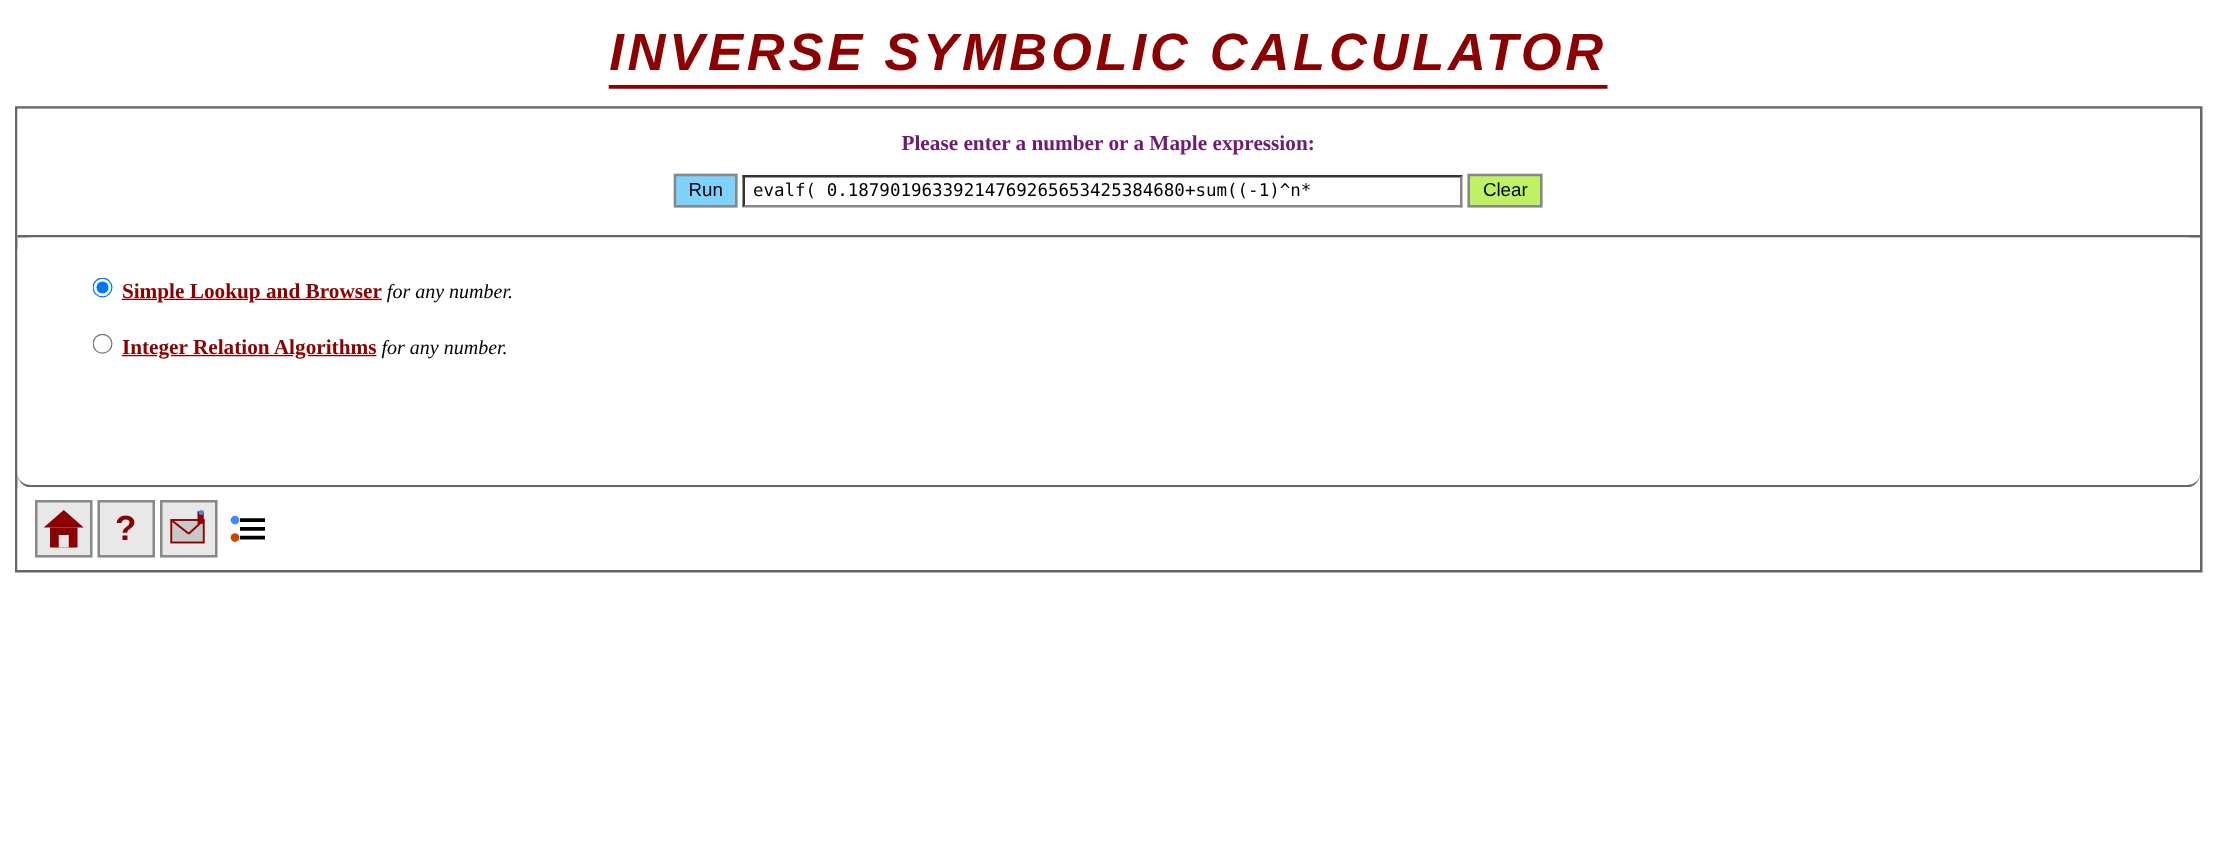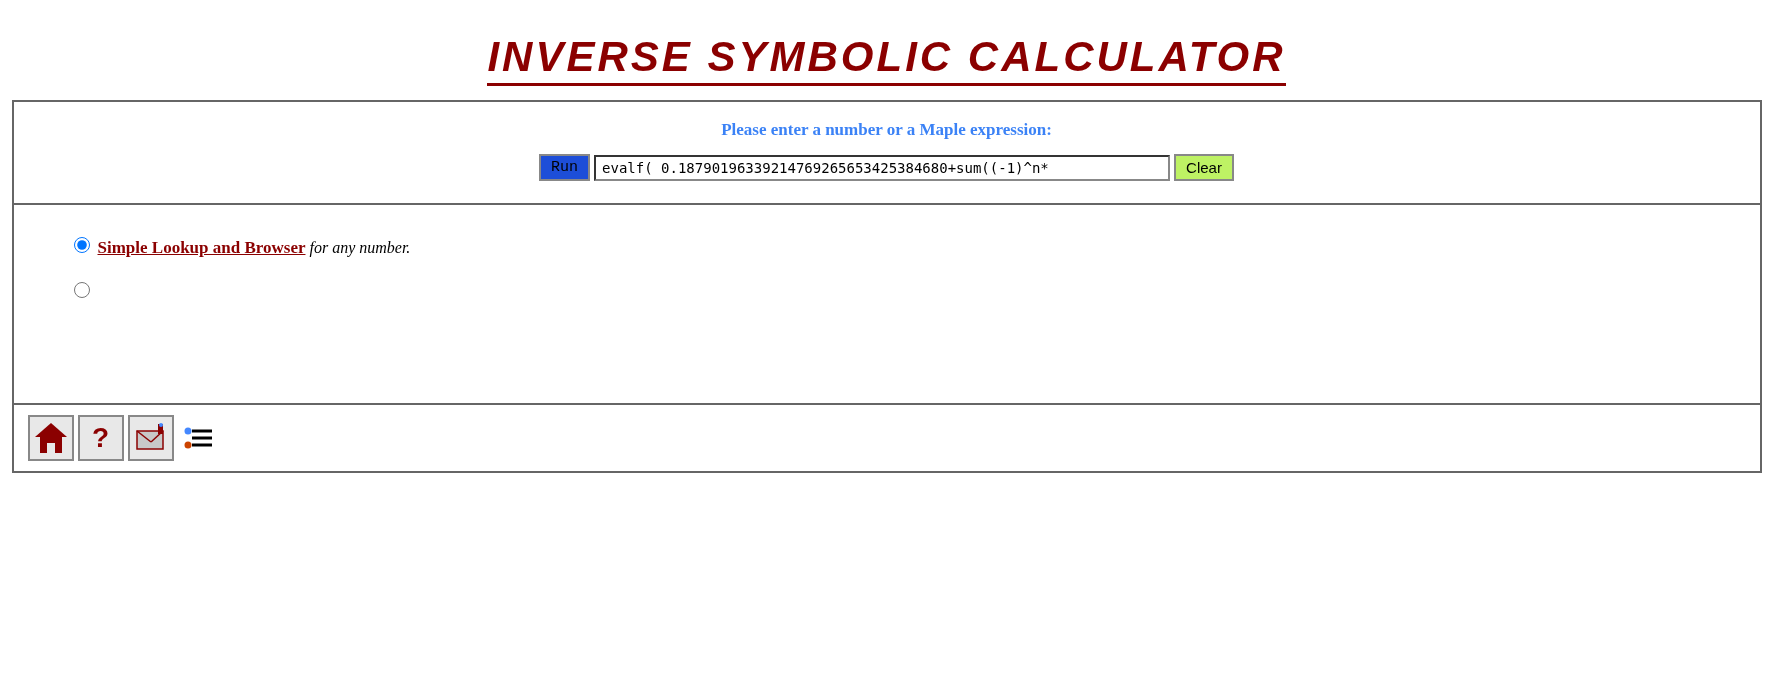--- a/index.html
+++ b/index.html
@@ -10,21 +10,21 @@
 
     body {
       background: #ffffff;
       font-family: Times New Roman, serif;
       font-size: 16px;
       padding: 8px;
     }
 
     .page-wrapper {
       width: 1750px;
-      margin: 15px auto;
+      margin: 0 auto;
     }
 
     
     .title-bar {
       text-align: center;
       padding: 10px 0 14px 0;
     }
 
     .title-text {
       font-family: Arial Black, Arial, sans-serif;
@@ -50,37 +50,37 @@
       border-bottom: 2px solid #666;
       padding: 18px 20px 22px 20px;
       background: #fff;
     }
 
     .input-label {
       text-align: center;
       font-weight: bold;
       font-size: 17px;
       margin-bottom: 14px;
-      color: #3b82f6;
+      color: #701a75;
     }
 
     .input-row {
       display: flex;
       justify-content: center;
       align-items: center;
       gap: 4px;
     }
 
     .run-button {
       padding: 3px 10px;
       font-size: 15px;
-      background: #1d4ed8;
+      background: #7dd3fc;
       border: 2px solid #888;
       cursor: pointer;
-      font-family: Liberation Mono, monospace;
+      font-family: Liberation Sans, sans-serif;
     }
 
     .expression-input {
       width: 576px;
       padding: 3px 6px;
       font-size: 14px;
       font-family: monospace;
       border: 2px inset #888;
     }
 
@@ -92,20 +92,21 @@
       cursor: pointer;
       font-family: Arial, sans-serif;
     }
 
     
     .options-section {
       border-bottom: 2px solid #666;
       padding: 30px 40px 40px 60px;
       background: #fff;
       min-height: 200px;
+      border-radius: 11px;
     }
 
     .option-item {
       display: flex;
       align-items: baseline;
       margin-bottom: 22px;
       gap: 8px;
       font-size: 16px;
     }
 
@@ -227,20 +228,23 @@
         <input type="radio" name="lookup-type" id="opt1" checked="" style="">
         <label for="opt1">
           <a class="option-link">Simple Lookup and Browser</a><span class="option-desc"> <em>for any number.</em></span>
         </label>
       </div>
 
 
 
       <div class="option-item">
         <input type="radio" name="lookup-type" id="opt4" style="">
+        <label for="opt4">
+          <a class="option-link">Integer Relation Algorithms</a><span class="option-desc"> <em>for any number.</em></span>
+        </label>
       </div>
 
     </div>
 
     <div class="footer-section">
 
       <div class="icon-btn" title="Home">
         <div class="home-icon-shape">
           <div class="home-roof"></div>
           <div class="home-body">

